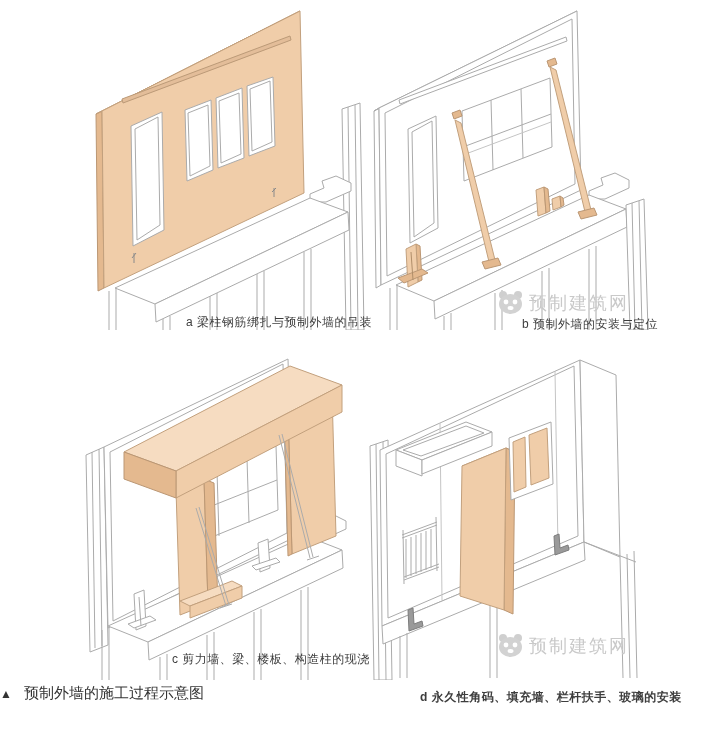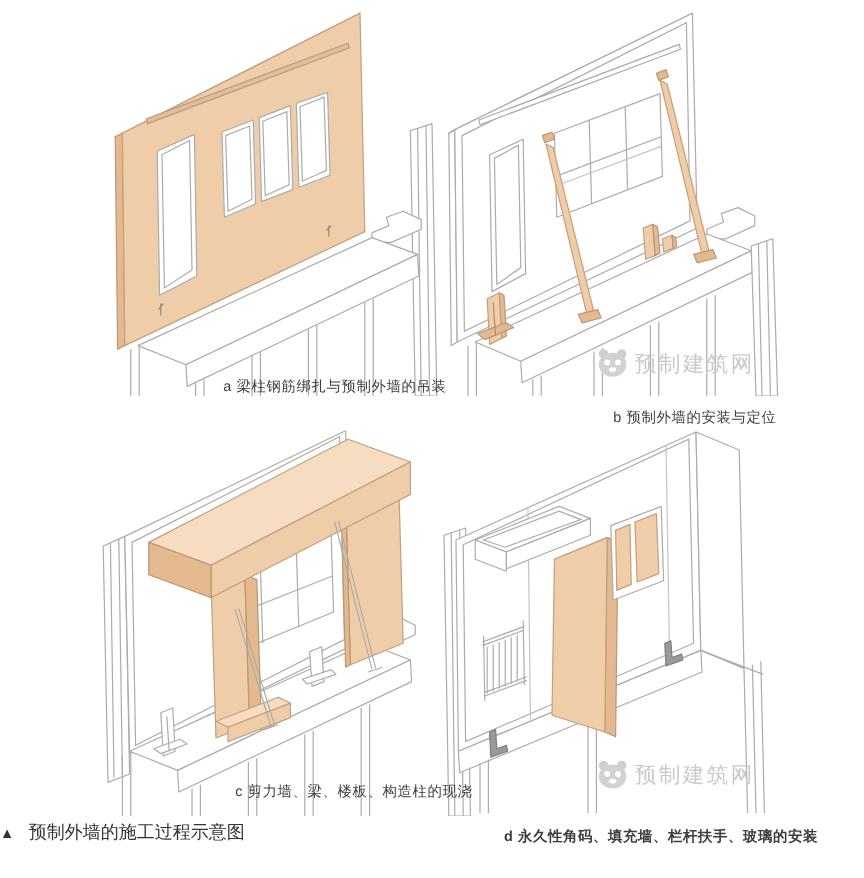--- a/index.html
+++ b/index.html
@@ -242,22 +242,22 @@
       <polygon class="tan" points="159,97 177,90 179,140 161,147"></polygon>
     </g>
     <g>
       <path class="dk" d="M38,272 l5,-2 l1,16 l8,-3 l1,5 l-14,5 z"></path>
       <path class="dk" d="M184,198 l5,-2 l1,14 l8,-3 l1,5 l-14,5 z"></path>
     </g>
   </svg>
 </div>
 
 <div class="caption" style="left:186px; top:314px;">a 梁柱钢筋绑扎与预制外墙的吊装</div>
-<div class="caption" style="left:511px; top:316px;margin-top:24px;">b 预制外墙的安装与定位</div>
-<div class="caption" style="left:172px; top:651px;margin-left:24px;">c 剪力墙、梁、楼板、构造柱的现浇</div>
+<div class="caption" style="left:522px; top:316px;">b 预制外墙的安装与定位</div>
+<div class="caption" style="left:172px; top:651px;">c 剪力墙、梁、楼板、构造柱的现浇</div>
 <div class="caption" style="left:420px; top:689px;font-weight:bold;">d 永久性角码、填充墙、栏杆扶手、玻璃的安装</div>
 
 <div class="watermark" style="left:497px; top:290px;">
   <svg width="27" height="25" viewBox="0 0 27 25">
     <circle cx="6" cy="5" r="4" fill="#cfcfcf"></circle>
     <circle cx="21" cy="5" r="4" fill="#cfcfcf"></circle>
     <ellipse cx="13.5" cy="14" rx="11.5" ry="10" fill="#d2d2d2"></ellipse>
     <circle cx="9" cy="12" r="2.4" fill="#ffffff"></circle>
     <circle cx="18" cy="12" r="2.4" fill="#ffffff"></circle>
     <ellipse cx="13.5" cy="18" rx="3" ry="2" fill="#ffffff"></ellipse>

